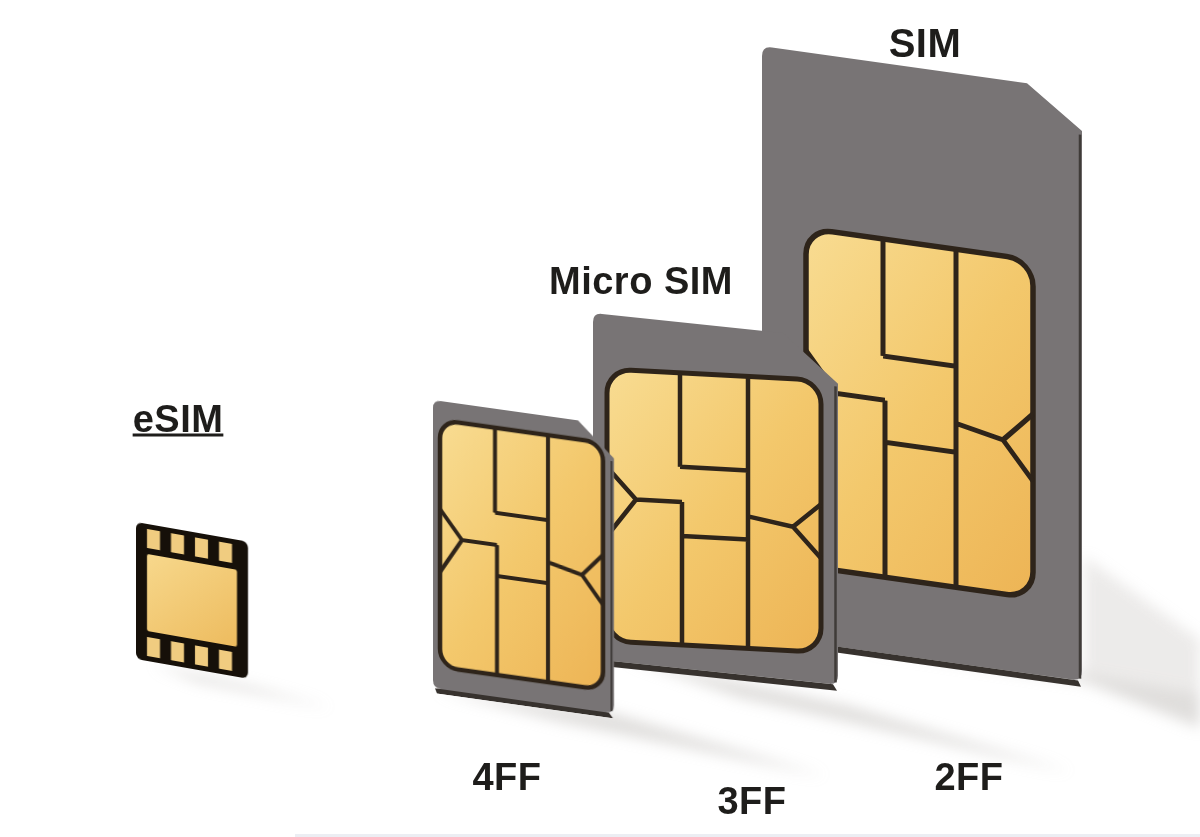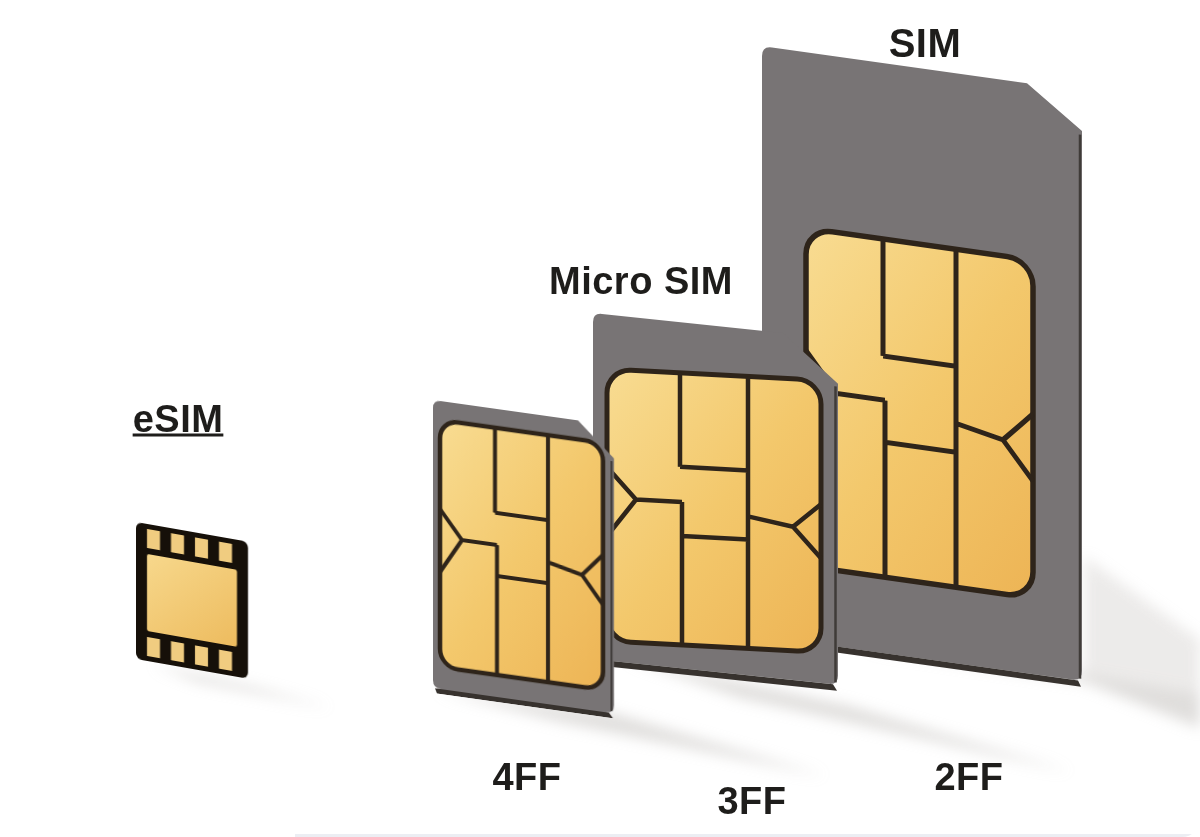--- a/index.html
+++ b/index.html
@@ -2,21 +2,20 @@
 <html><head>
 <meta charset="utf-8">
 <style>
   html,body{margin:0;padding:0;background:#ffffff;}
   #stage{
     position:relative;
     width:1200px;height:837px;
     background:#ffffff;
     overflow:hidden;
     font-family:"Liberation Sans", sans-serif;
-    border-radius:18px;
   }
   #artwork{position:absolute;left:0;top:0;}
   .lbl{
     position:absolute;
     transform:translate(-50%,-50%);
     font-family:"Liberation Sans", sans-serif;
     font-weight:700;
     font-size:38px;
     color:#1e1d1b;
     letter-spacing:.5px;
@@ -107,18 +106,18 @@
         <rect x="83" y="113" width="13" height="19"></rect>
       </g>
       <rect x="11" y="30" width="90" height="77" rx="2" fill="url(#goldChip)"></rect>
     </g>
   </svg>
 
   <div class="lbl big" style="left:925px;top:43px;">SIM</div>
   <div class="lbl" style="left:641px;top:281px;">Micro SIM</div>
   <div class="lbl" style="left:178px;top:419px;text-decoration:underline;">eSIM</div>
 
-  <div class="lbl" style="left:527px;top:777px;text-align:right;">4FF</div>
+  <div class="lbl" style="left:507px;top:777px;text-align:right;">4FF</div>
   <div class="lbl" style="left:752px;top:777px;margin-top:24px;">3FF</div>
   <div class="lbl" style="left:969px;top:777px;">2FF</div>
 
   <div id="floor-line"></div>
 </div>
 
 </body></html>

